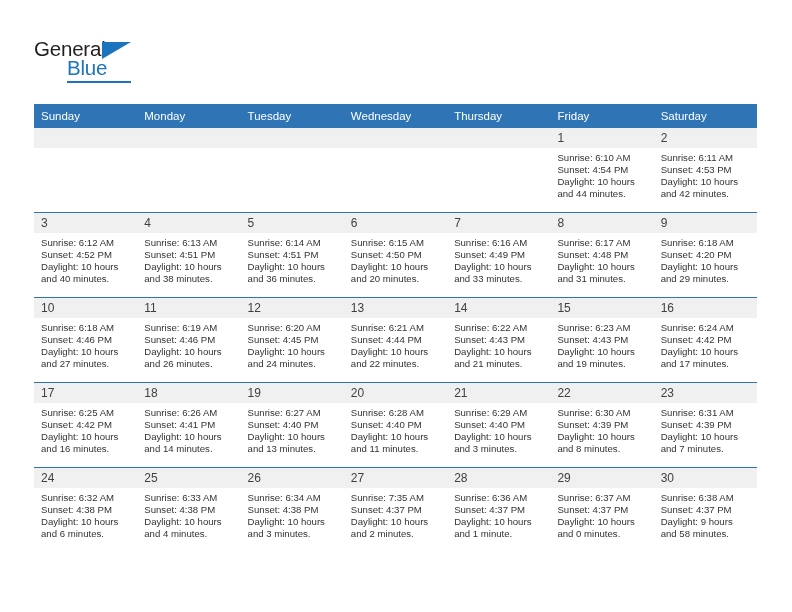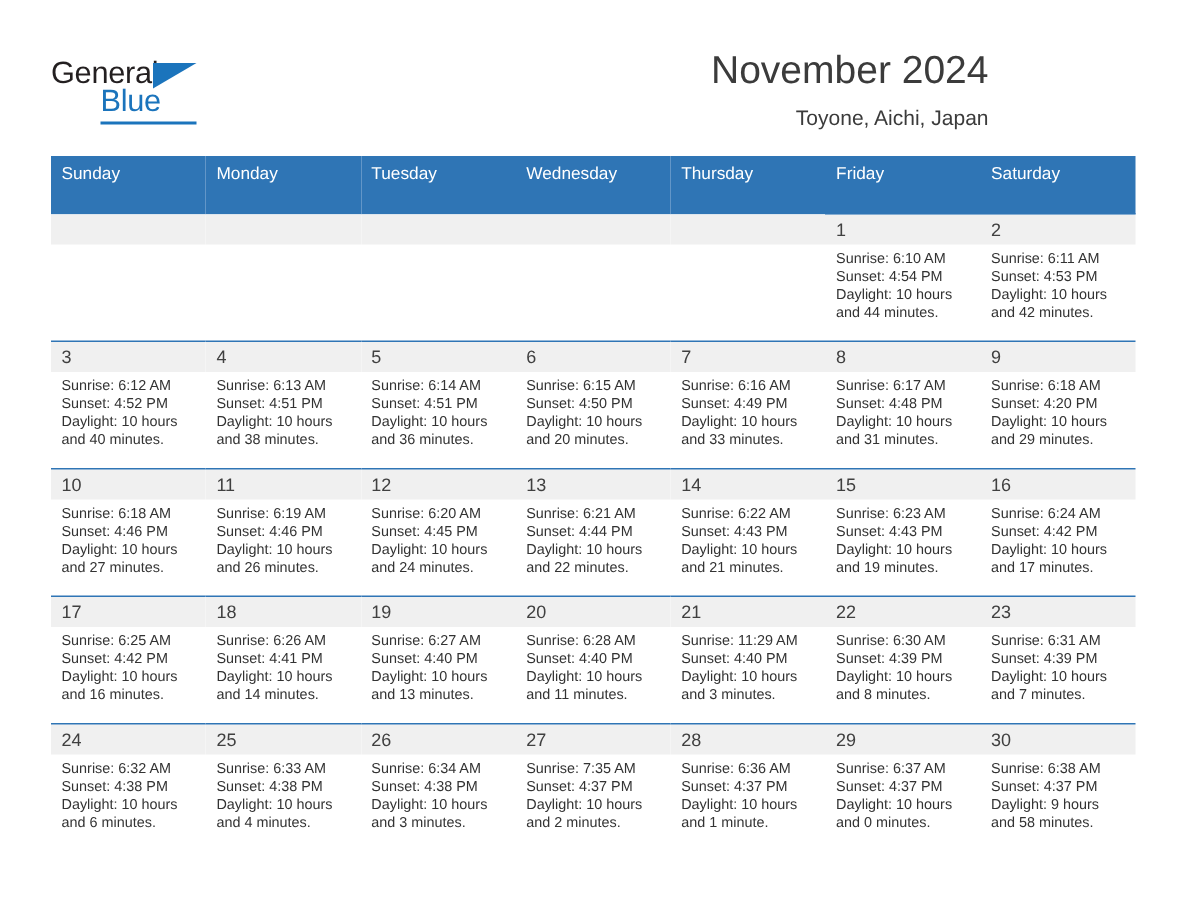--- a/index.html
+++ b/index.html
@@ -103,21 +103,21 @@
     width: 723px;
     border-collapse: collapse;
     table-layout: fixed;
   }
   table.cal th {
     background: #2f75b5;
     color: #ffffff;
     font-size: 11.5px;
     font-weight: normal;
     text-align: left;
-    padding: 5px 0 20px 7px;
+    padding: 5px 0 5px 7px;
     height: 13px;
     border: none;
   }
   td.daycell {
     vertical-align: top;
     padding: 0;
     border: none;
     border-top: 1.3px solid #2f75b5;
     height: 75px;
   }
@@ -165,24 +165,20 @@
 
   <div class="top-bar">
 
     <div class="logo">
       <span class="logo-general">General</span>
       <span class="logo-tri"></span>
       <span class="logo-blue">Blue</span>
       <span class="logo-underline"></span>
     </div>
 
-    <div class="title-block">
-      <h1 class="cal-title">November 2024</h1>
-      <h2 class="cal-subtitle">Toyone, Aichi, Japan</h2>
-    </div>
 
   </div>
 
   <div class="cal-wrap">
     <table class="cal">
       <thead>
         <tr id="head-row">
             <th>Sunday</th>
             <th>Monday</th>
             <th>Tuesday</th>
@@ -400,21 +396,21 @@
               <div class="details">
                 <div>Sunrise: 6:28 AM</div>
                 <div>Sunset: 4:40 PM</div>
                 <div>Daylight: 10 hours</div>
                 <div>and 11 minutes.</div>
               </div>
             </td>
             <td class="daycell">
               <div class="daynum">21</div>
               <div class="details">
-                <div>Sunrise: 11:29 AM</div>
+                <div>Sunrise: 6:29 AM</div>
                 <div>Sunset: 4:40 PM</div>
                 <div>Daylight: 10 hours</div>
                 <div>and 3 minutes.</div>
               </div>
             </td>
             <td class="daycell">
               <div class="daynum">22</div>
               <div class="details">
                 <div>Sunrise: 6:30 AM</div>
                 <div>Sunset: 4:39 PM</div>

